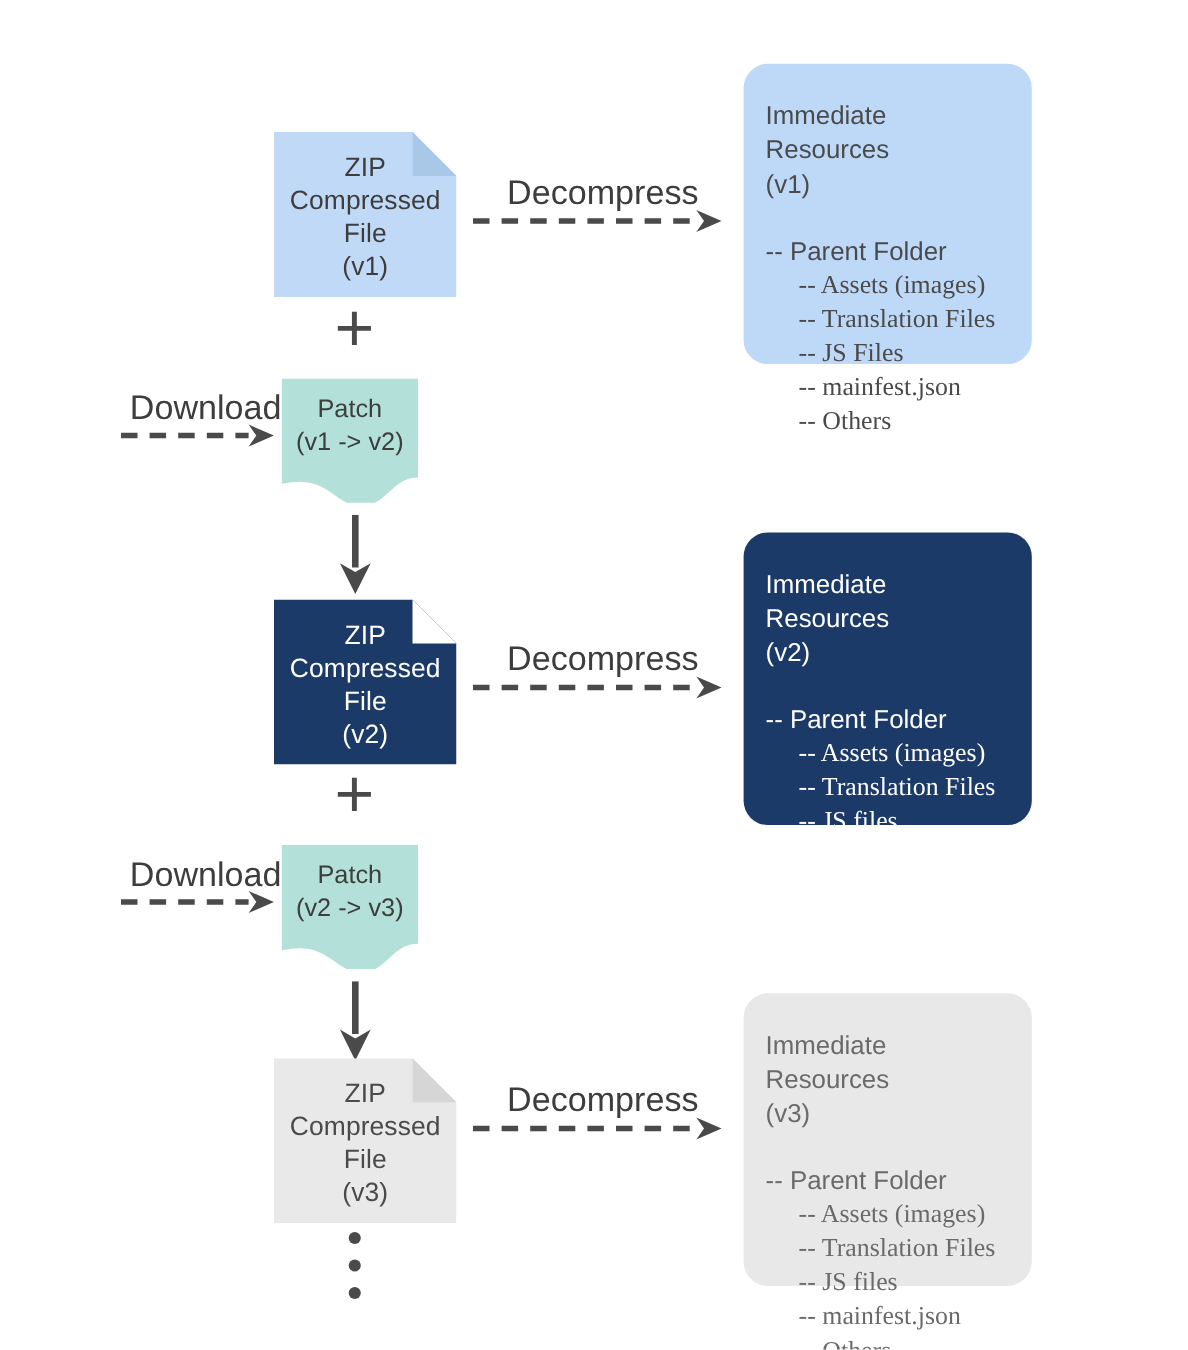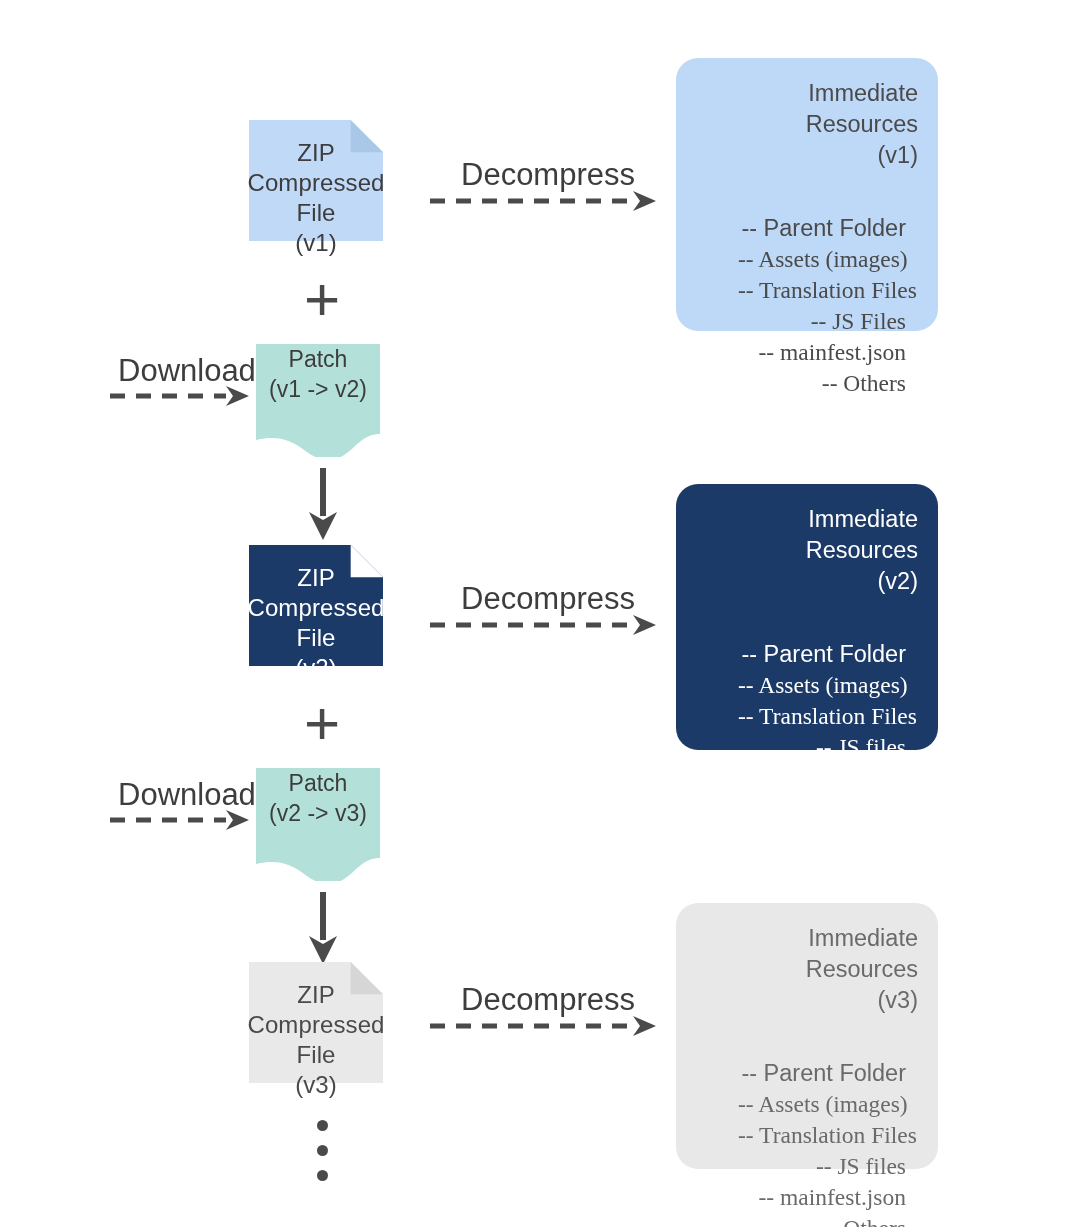--- a/index.html
+++ b/index.html
@@ -14,21 +14,21 @@
     position: relative;
     width: 1080px;
     height: 1227px;
     background: #ffffff;
     overflow: hidden;
   }
 
   
   .zipfile {
     position: absolute;
-    width: 134px;
+    width: 166px;
     height: 150px;
     display: flex;
     flex-direction: column;
     align-items: center;
     justify-content: center;
     text-align: center;
     font-size: 24px;
     line-height: 30px;
     letter-spacing: .1px;
   }
@@ -41,41 +41,40 @@
     z-index: 3;
     padding-top: 6px;
   }
   .zipfile .zip-label span { display: block; }
 
   
   .resbox {
     position: absolute;
     border-radius: 22px;
     box-sizing: border-box;
-    padding: 20px 20px 22px 20px;
+    padding: 32px 20px 22px 20px;
     font-size: 23.5px;
     line-height: 31px;
-    text-align: right;
   }
   .resbox .res-title span { display: block; }
   .resbox .res-gap { height: 30px; }
-  .resbox .res-list { margin: 12px; padding: 0; list-style: none; }
+  .resbox .res-list { margin: 0; padding: 0; list-style: none; }
   .resbox .res-list li { white-space: pre; }
   .resbox .res-list li.child { padding-left: 30px; font-family: Liberation Serif, serif; }
 
   
   .patch {
     position: absolute;
     width: 124px;
     height: 113px;
   }
   .patch svg { position: absolute; inset: 0; }
   .patch .patch-label {
     position: absolute;
-    left: 0; right: 0; top: 0;
+    left: 0; right: 0; top: 12px;
     text-align: center;
     font-size: 23px;
     line-height: 30px;
     color: #3d3d3d;
     z-index: 2;
   }
   .patch .patch-label span { display: block; }
 
   
   .dashed-arrow { position: absolute; }

